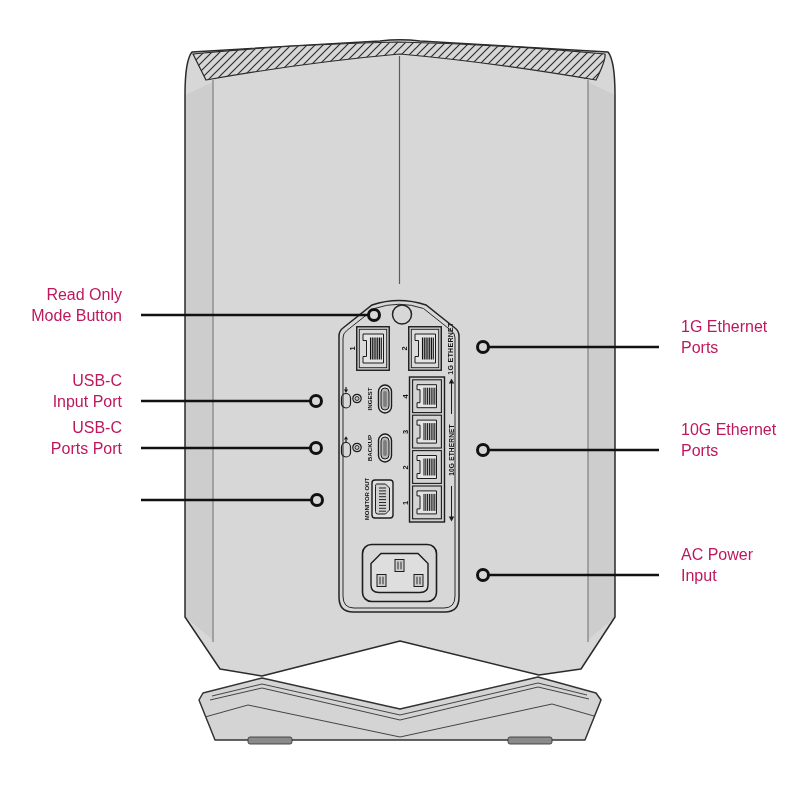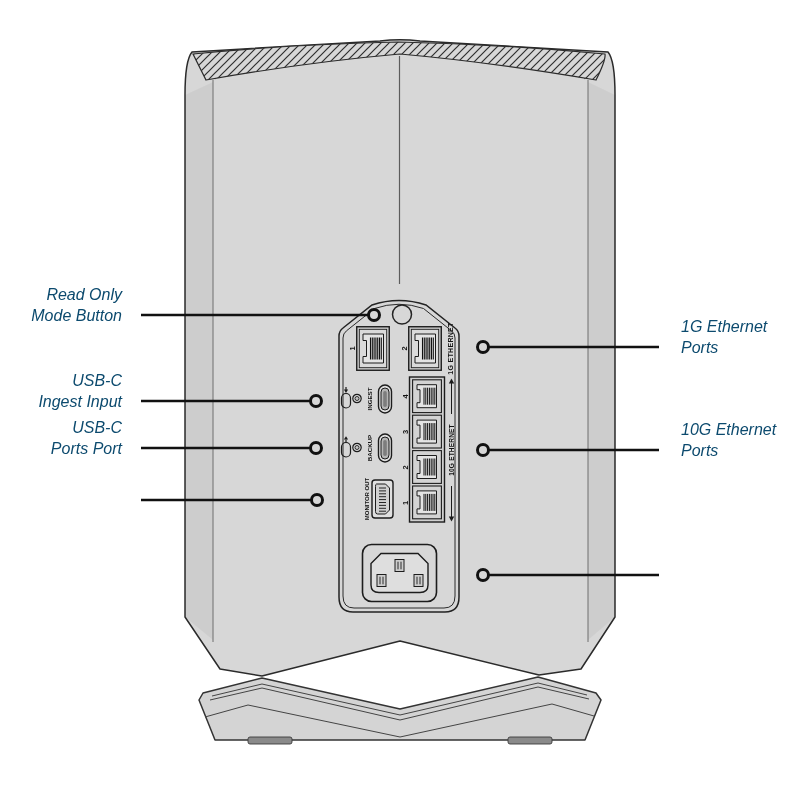--- a/index.html
+++ b/index.html
@@ -1,19 +1,19 @@
 <!DOCTYPE html>
 <html><head>
 <meta charset="utf-8">
 <style>
   html,body{margin:0;padding:0;background:#ffffff;}
   .canvas{position:relative;width:800px;height:800px;background:#ffffff;overflow:hidden;
           font-family:"Liberation Sans", sans-serif;}
   .canvas svg{position:absolute;left:0;top:0;}
-  .lbl{position:absolute;font-size:16px;line-height:21px;color:#0c4a6e;white-space:nowrap;font-style:italic;}
+  .lbl{position:absolute;font-size:16px;line-height:21px;color:#be185d;white-space:nowrap;}
   .lbl.left{right:678px;text-align:right;}
   .lbl.right{left:681px;text-align:left;}
   .svg-micro{font-family:"Liberation Sans", sans-serif;font-weight:bold;fill:#141414;}
 </style>
 </head>
 <body>
 
 <div class="canvas">
 
 <svg width="800" height="800" viewBox="0 0 800 800">
@@ -169,29 +169,33 @@
     <circle cx="483" cy="575" r="5.5"></circle>
   </g>
 </svg>
 
 <div class="lbl left" style="top:284px">
   <div>Read Only</div>
   <div>Mode Button</div>
 </div>
 <div class="lbl left" style="top:370px">
   <div>USB-C</div>
-  <div>Ingest Input</div>
+  <div>Input Port</div>
 </div>
 <div class="lbl left" style="top:417px">
   <div>USB-C</div>
   <div>Ports Port</div>
 </div>
 
 <div class="lbl right" style="top:316px">
   <div>1G Ethernet</div>
   <div>Ports</div>
 </div>
 <div class="lbl right" style="top:419px">
   <div>10G Ethernet</div>
   <div>Ports</div>
 </div>
+<div class="lbl right" style="top:544px">
+  <div>AC Power</div>
+  <div>Input</div>
+</div>
 
 </div>
 
 </body></html>

